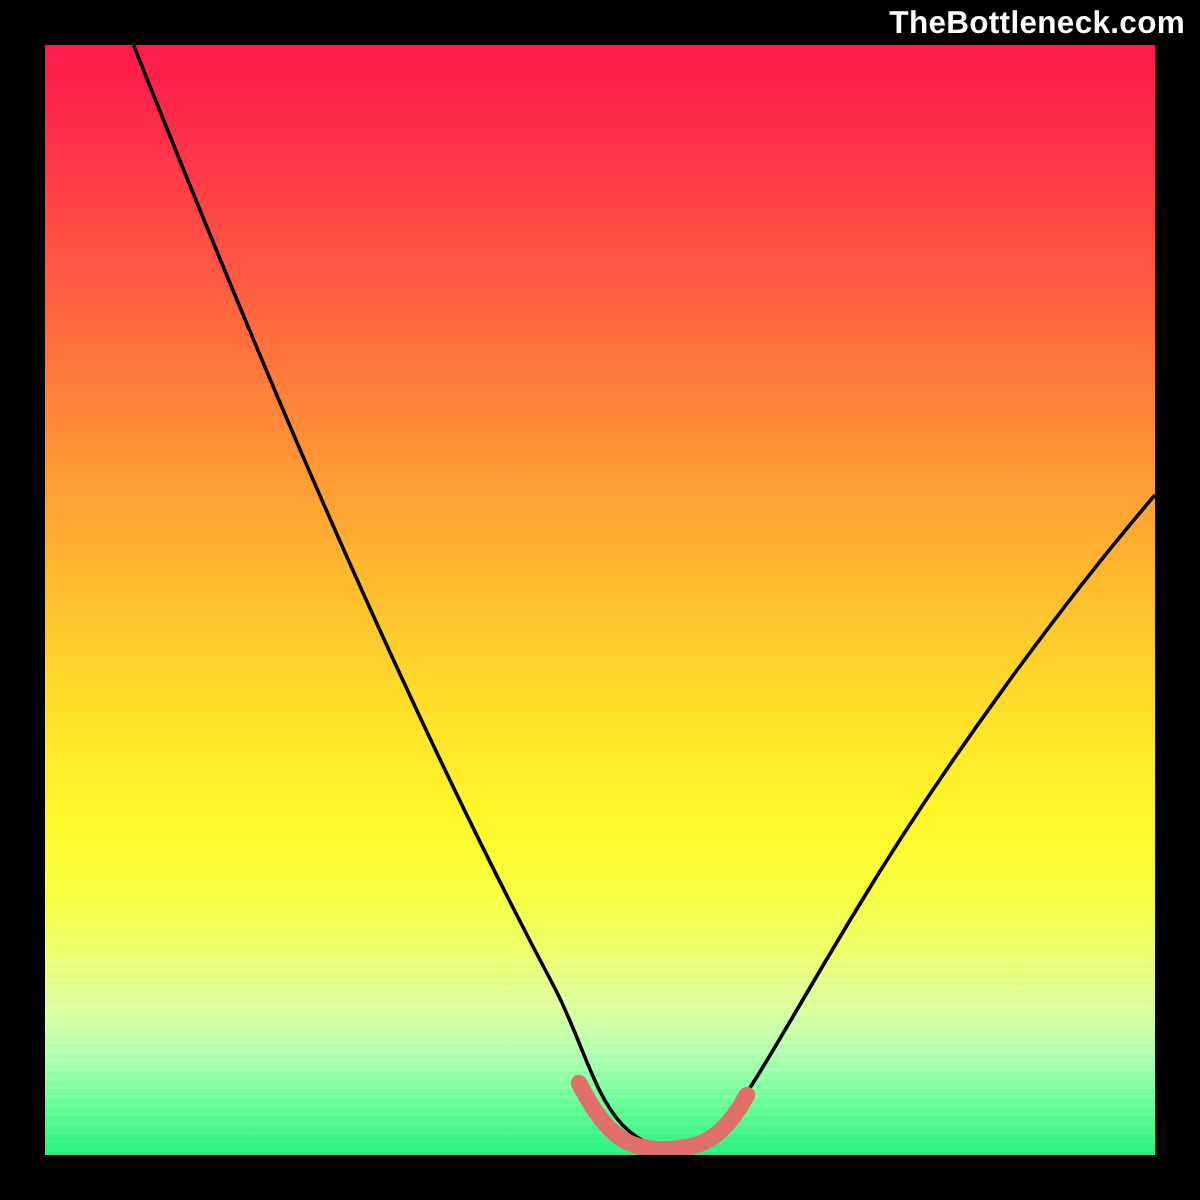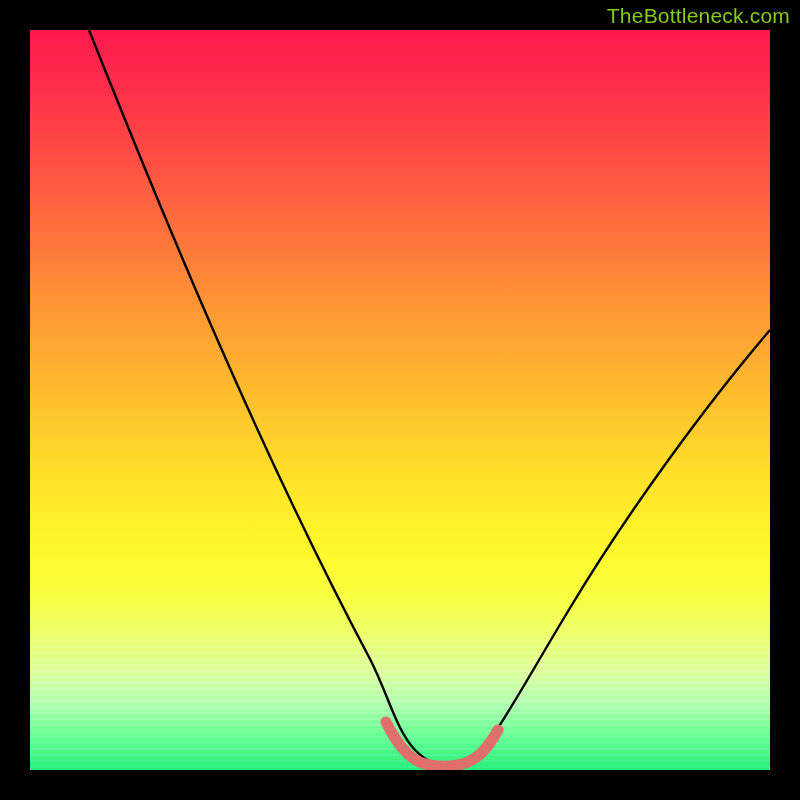--- a/index.html
+++ b/index.html
@@ -14,23 +14,23 @@
   .frame {
     position: relative;
     width: 800px;
     height: 800px;
     background: #000;
   }
   .watermark {
     position: absolute;
     top: 4px;
     right: 10px;
-    color: #84cc16;
+    color: #ffffff;
     font-size: 21px;
-    font-weight: 400;
+    font-weight: 700;
     letter-spacing: 0.2px;
     z-index: 20;
   }
   .plot {
     position: absolute;
     left: 30px;
     top: 30px;
     width: 740px;
     height: 740px;
     overflow: hidden;

